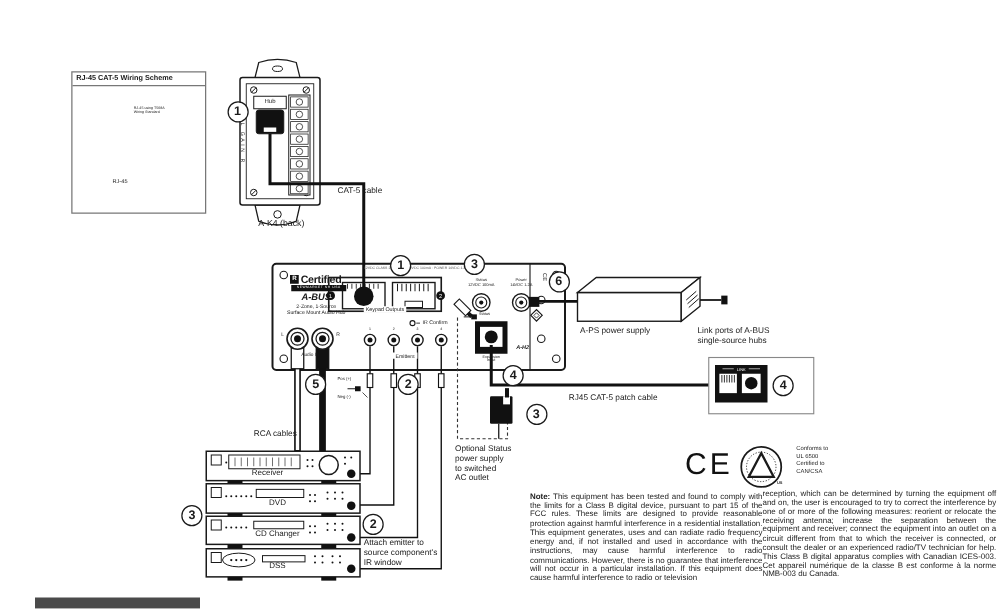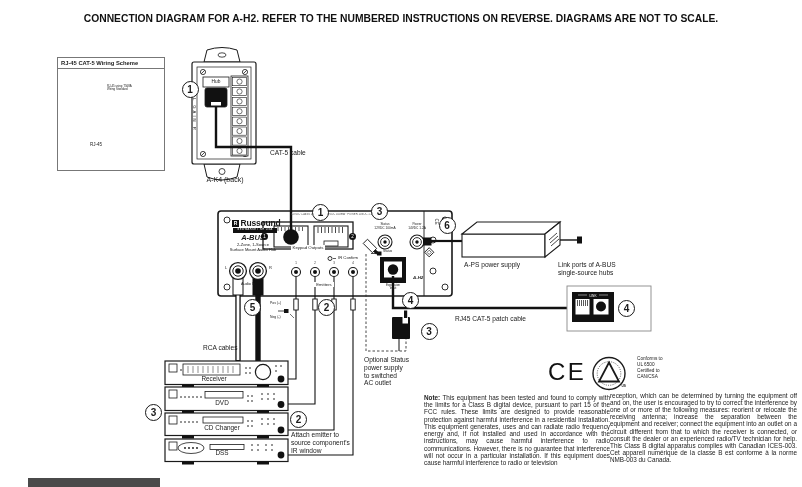--- a/index.html
+++ b/index.html
@@ -28,21 +28,20 @@
   .vtext{writing-mode:vertical-rl;letter-spacing:2px}
   .ce-big{position:absolute;font-size:24px;font-weight:500;letter-spacing:2.5px;z-index:3;color:#111}
   .footer-bar{position:absolute;left:28px;top:478px;width:132px;height:9px;background:#4a4a4a;z-index:3}
   .note{position:absolute;font-size:6.35px;line-height:1.14;text-align:justify;z-index:3;color:#222}
 </style>
 </head>
 <body>
 
 <div class="page">
 
-  <div class="title">CONNECTION DIAGRAM FOR A-H2. REFER TO THE NUMBERED INSTRUCTIONS ON REVERSE. DIAGRAMS ARE NOT TO SCALE.</div>
 
   <svg class="art" width="802" height="487" viewBox="0 0 802 487">
 
     <g stroke="#444" fill="none" stroke-width="0.8">
       <rect x="65" y="74" width="24" height="30" fill="#fff"></rect>
       <line x1="67.5" y1="75.5" x2="67.5" y2="88"></line>
         <line x1="70" y1="75.5" x2="70" y2="88" stroke-dasharray="1.5,1.2"></line>
       <line x1="72.5" y1="75.5" x2="72.5" y2="88"></line>
         <line x1="75" y1="75.5" x2="75" y2="88" stroke-dasharray="1.5,1.2"></line>
       <line x1="77.5" y1="75.5" x2="77.5" y2="88"></line>
@@ -416,21 +415,21 @@
 Wiring Standard</div>
   <div class="lbl" style="left:90px;top:142px;font-size:4.5px">RJ-45</div>
 
   <div class="lbl c" style="left:203px;top:78.5px;width:26px;font-size:4.8px">Hub</div>
   <div class="lbl vtext" style="left:191px;top:98px;height:62px;font-size:4.2px">L GAIN R</div>
   <div class="lbl c" style="left:186px;top:176px;width:78px;font-size:7px">A-K4 (back)</div>
   <div class="lbl" style="left:270px;top:149px;font-size:6.6px">CAT-5 cable</div>
 
   <div class="brand" style="left:232px;top:218px">
     <span class="rbox">R</span>
-    <span>Russound</span>
+    <span>Certified</span>
   </div>
   <div class="brand-bar" style="left:233px;top:228px;width:44px;height:4.5px">NEWMARKET NH USA</div>
   <div class="lbl c" style="left:224px;top:234px;width:58px;font-size:7.5px;font-weight:bold;font-style:italic">A-BUS</div>
   <div class="lbl c pre" style="left:220px;top:243px;width:66px;font-size:4.1px;line-height:1.2">2-Zone, 1-Source
 Surface Mount Audio Hub</div>
   <div class="lbl" style="left:291px;top:213px;width:158px;font-size:2.8px;color:#555;white-space:nowrap;overflow:hidden">12VDC CLASS 2 · STATUS 12VDC 100mA · POWER 14VDC 1.2A</div>
   <div class="jacknum" style="left:261px;top:233px">1</div>
   <div class="jacknum" style="left:349px;top:233px">2</div>
   <div class="lbl c" style="left:263px;top:245.5px;width:90px;font-size:4.3px">
     <span class="wbg">Keypad Outputs</span>

